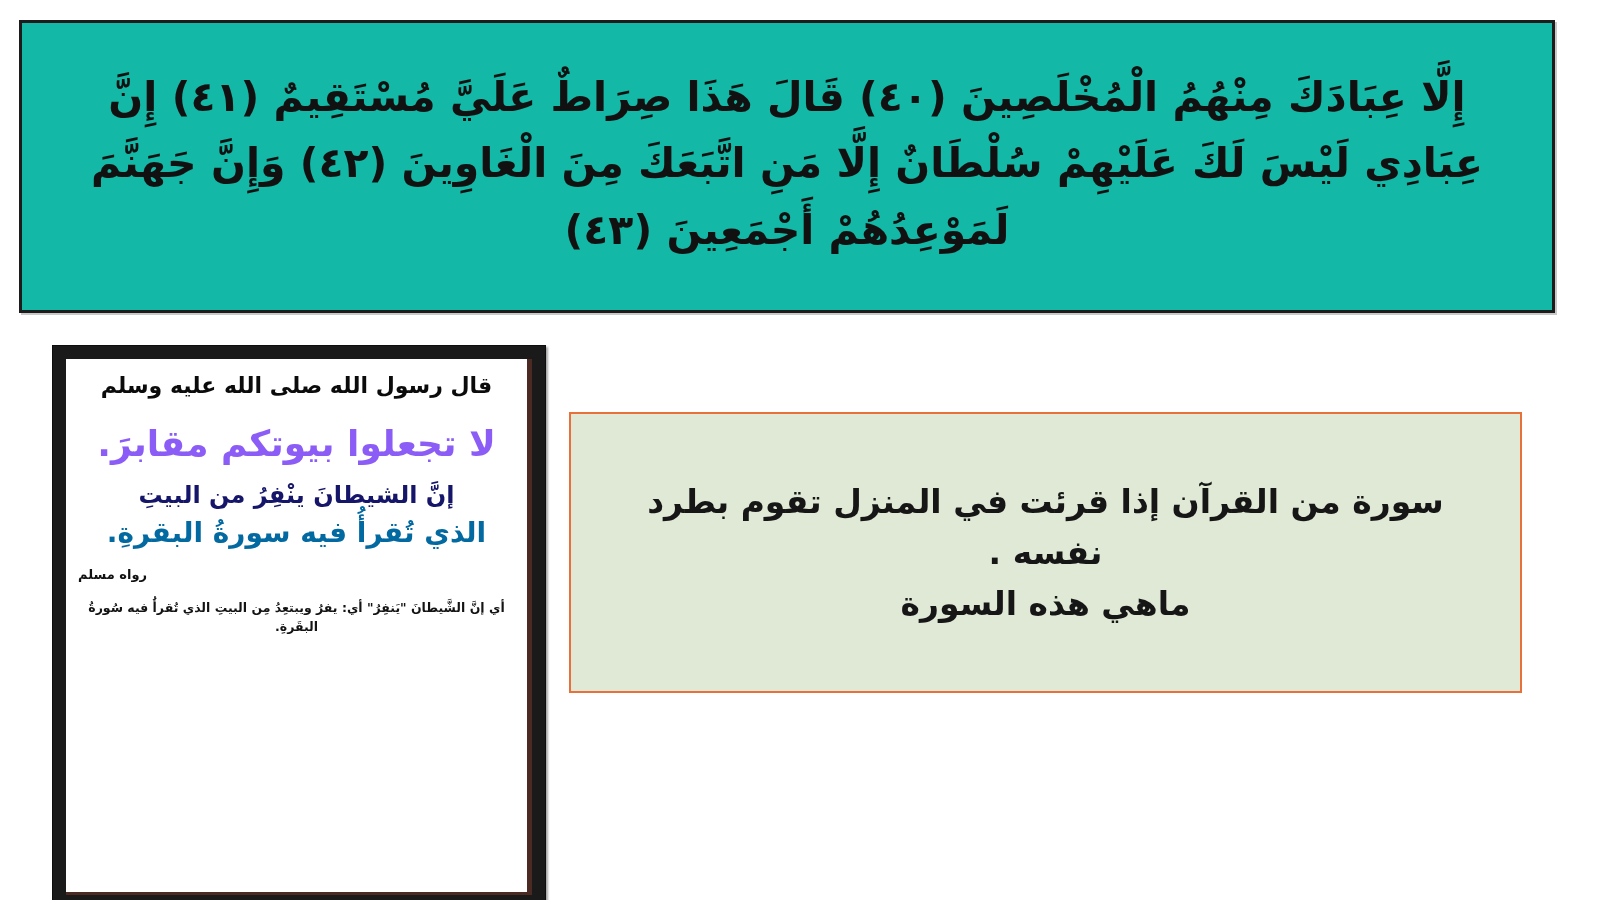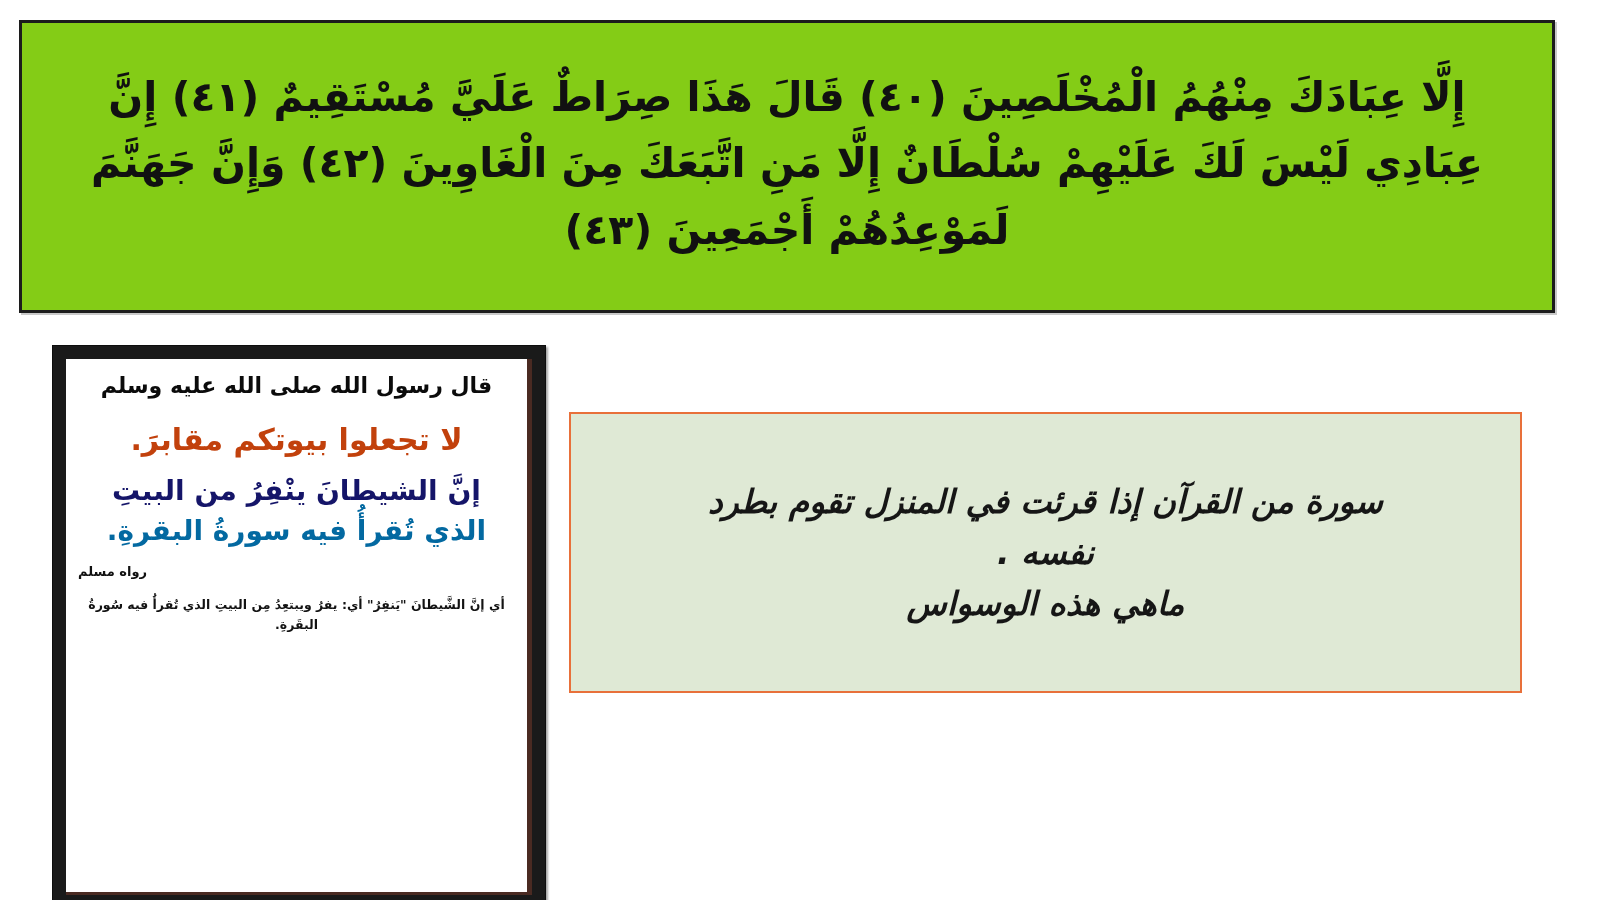--- a/index.html
+++ b/index.html
@@ -16,21 +16,21 @@
     font-family: "DejaVu Sans", "Liberation Sans", sans-serif;
   }
 
   
   #quran-box {
     position: absolute;
     left: 19px;
     top: 20px;
     width: 1536px;
     height: 293px;
-    background: #84cc16;
+    background: #14b8a6;
     border: 3px solid #1c1c1c;
     box-sizing: border-box;
     display: flex;
     align-items: center;
     justify-content: center;
     box-shadow: 2px 2px 0 #c9c9c9;
   }
   #quran-text {
     direction: rtl;
     text-align: center;
@@ -81,27 +81,27 @@
     width: 100%;
   }
   .hadith-line {
     direction: rtl;
     text-align: center;
     font-weight: bold;
     width: 100%;
     line-height: 1.28;
   }
   #hadith-line-1 {
-    color: #c2410c;
-    font-size: 30px;
+    color: #8b5cf6;
+    font-size: 36px;
     margin-bottom: 13px;
   }
   #hadith-line-2 {
     color: #151569;
-    font-size: 28px;
+    font-size: 24px;
     margin-bottom: 4px;
   }
   #hadith-line-3 {
     color: #0369a1;
     font-size: 28px;
     margin-bottom: 16px;
   }
   #hadith-source {
     direction: rtl;
     align-self: flex-end;
@@ -130,21 +130,20 @@
     left: 569px;
     top: 412px;
     width: 953px;
     height: 281px;
     background: #DFE9D5;
     border: 2px solid #E8703A;
     box-sizing: border-box;
     display: flex;
     align-items: center;
     justify-content: center;
-    font-style: italic;
   }
   #question-text {
     direction: rtl;
     text-align: center;
     color: #161616;
     font-weight: bold;
     font-size: 33px;
     line-height: 1.55;
     padding: 6px 30px;
     width: 100%;
@@ -174,15 +173,15 @@
       <span class="expl-line">أي إنَّ الشَّيطانَ "يَنفِرُ" أي: يفرُ ويبتعِدُ مِن البيتِ الذي تُقرأُ فيه سُورةُ البقَرةِ.</span>
     </div>
 
   </div>
 </div>
 
 <div id="question-box">
   <div id="question-text">
     <span class="q-line">سورة من القرآن إذا قرئت في  المنزل تقوم بطرد</span>
     <span class="q-line">نفسه .</span>
-    <span class="q-line">ماهي هذه الوسواس</span>
+    <span class="q-line">ماهي هذه السورة</span>
   </div>
 </div>
 
 </body></html>

